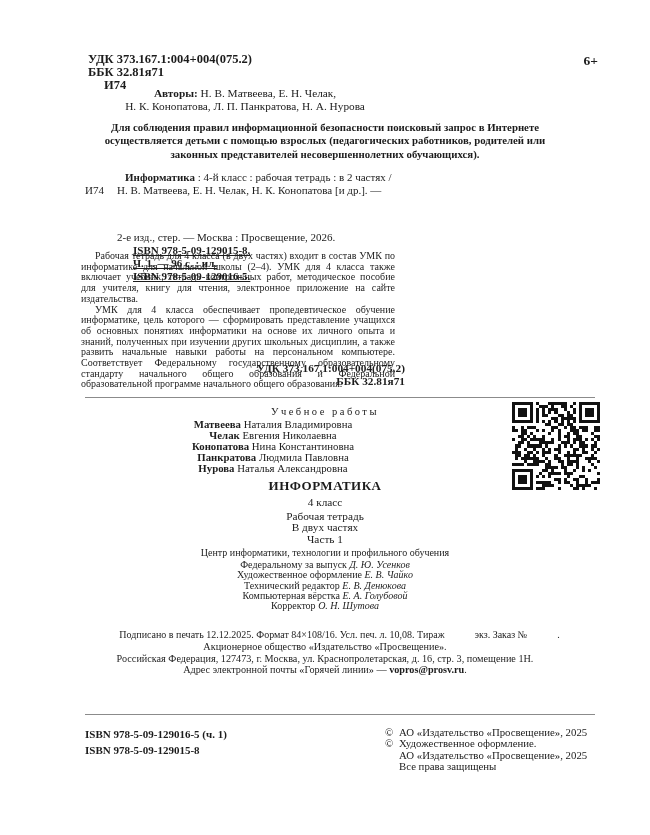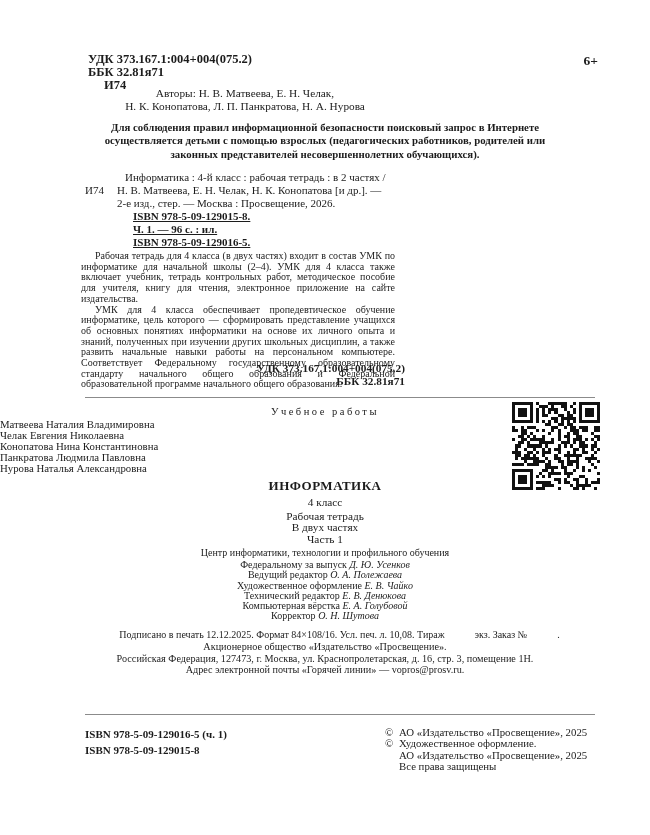--- a/index.html
+++ b/index.html
@@ -5,54 +5,54 @@
   * { margin: 0; padding: 0; box-sizing: border-box; }
   html, body { background: #ffffff; }
   body {
     width: 650px; height: 835px;
     font-family: "Liberation Serif", "DejaVu Serif", serif;
     color: #1c1c1c;
   }
   .page { position: relative; width: 650px; height: 835px; background: #fff; overflow: hidden; }
 
   .nowrap { white-space: nowrap; }
-  b { font-weight: 400; margin-top: 40px; }
+  b { font-weight: 700; margin-top: 40px; }
 
   
   .udk-block { position: absolute; left: 88px; top: 53px; font-size: 12.5px; line-height: 13px; font-weight: 700; }
   .udk-block .code-line { padding-left: 16px; }
   .age-badge { position: absolute; right: 52px; top: 53px; font-size: 13.5px; font-weight: 700; }
 
   
   .authors-block { position: absolute; left: 80px; top: 87px; width: 330px; text-align: center; font-size: 11.3px; line-height: 13px; }
 
   
   .security-notice { position: absolute; left: 91px; top: 121px; width: 468px; text-align: center; font-weight: 700; font-size: 10.8px; line-height: 13.4px; }
 
   
   .catalog-card { position: absolute; left: 85px; top: 171px; width: 350px; font-size: 11px; line-height: 13px; }
   .catalog-card .l1 { padding-left: 40px; }
   .catalog-card .l2 { display: flex; }
   .catalog-card .l2 .card-code { width: 32px; flex: 0 0 32px; }
-  .catalog-card .l3 { padding-left: 32px; }
+  .catalog-card .l3 { padding-left: 32px; margin-top: 34px; }
   .catalog-card .l4 { padding-left: 48px; font-weight: 700; text-decoration: underline; }
 
   
   .annotation { position: absolute; left: 81px; top: 251px; width: 314px; font-size: 10px; line-height: 10.7px; text-align: justify; }
   .annotation p { text-indent: 14px; }
 
   .udk-bottom { position: absolute; left: 88px; top: 362px; width: 317px; text-align: right; font-weight: 700; font-size: 11.3px; line-height: 13px; }
 
   .rule { position: absolute; left: 85px; width: 510px; height: 0; border-top: 1px solid #8b8b8b; }
   .rule-1 { top: 397px; }
   .rule-2 { top: 714px; }
 
   
   .edition-label { position: absolute; left: 0; top: 406px; width: 650px; text-align: center; font-size: 10.5px; letter-spacing: 2.5px; }
-  .persons { position: absolute; left: 0; top: 419px; width: 546px; text-align: left; font-size: 10.8px; line-height: 11.1px; }
+  .persons { position: absolute; left: 0; top: 419px; width: 546px; text-align: center; font-size: 10.8px; line-height: 11.1px; }
 
   .qr-wrap { position: absolute; left: 512px; top: 402px; width: 88px; height: 88px; }
   .qr-wrap svg { display: block; width: 88px; height: 88px; shape-rendering: crispEdges; }
 
   
   .book-title { position: absolute; left: 0; top: 478px; width: 650px; text-align: center; font-size: 13px; font-weight: 700; letter-spacing: 0.5px; }
   .grade-line { position: absolute; left: 0; top: 496px; width: 650px; text-align: center; font-size: 11.3px; }
   .subtitle-block { position: absolute; left: 0; top: 511px; width: 650px; text-align: center; font-size: 11.3px; line-height: 11.3px; }
   .dept-line { position: absolute; left: 0; top: 547px; width: 650px; text-align: center; font-size: 10px; }
 
@@ -453,21 +453,20 @@
   <div class="grade-line">4 класс</div>
   <div class="subtitle-block">
     <div>Рабочая тетрадь</div>
     <div>В двух частях</div>
     <div>Часть 1</div>
   </div>
   <div class="dept-line">Центр информатики, технологии и профильного обучения</div>
 
   <div class="staff-block">
     <div class="nowrap"><span>Федеральному за выпуск</span> <i>Д. Ю. Усенков</i></div>
-    <div class="nowrap"><span>Ведущий редактор</span> <i>О. А. Полежаева</i></div>
     <div class="nowrap"><span>Художественное оформление</span> <i>Е. В. Чайко</i></div>
     <div class="nowrap"><span>Технический редактор</span> <i>Е. В. Денюкова</i></div>
     <div class="nowrap"><span>Компьютерная вёрстка</span> <i>Е. А. Голубовой</i></div>
     <div class="nowrap"><span>Корректор</span> <i>О. Н. Шутова</i></div>
   </div>
 
   <div class="print-line nowrap">
     <span>Подписано в печать 12.12.2025. Формат 84×108/16. Усл. печ. л. 10,08. Тираж</span><span class="gap"></span><span>экз. Заказ №</span><span class="gap"></span><span>.</span>
   </div>
 

